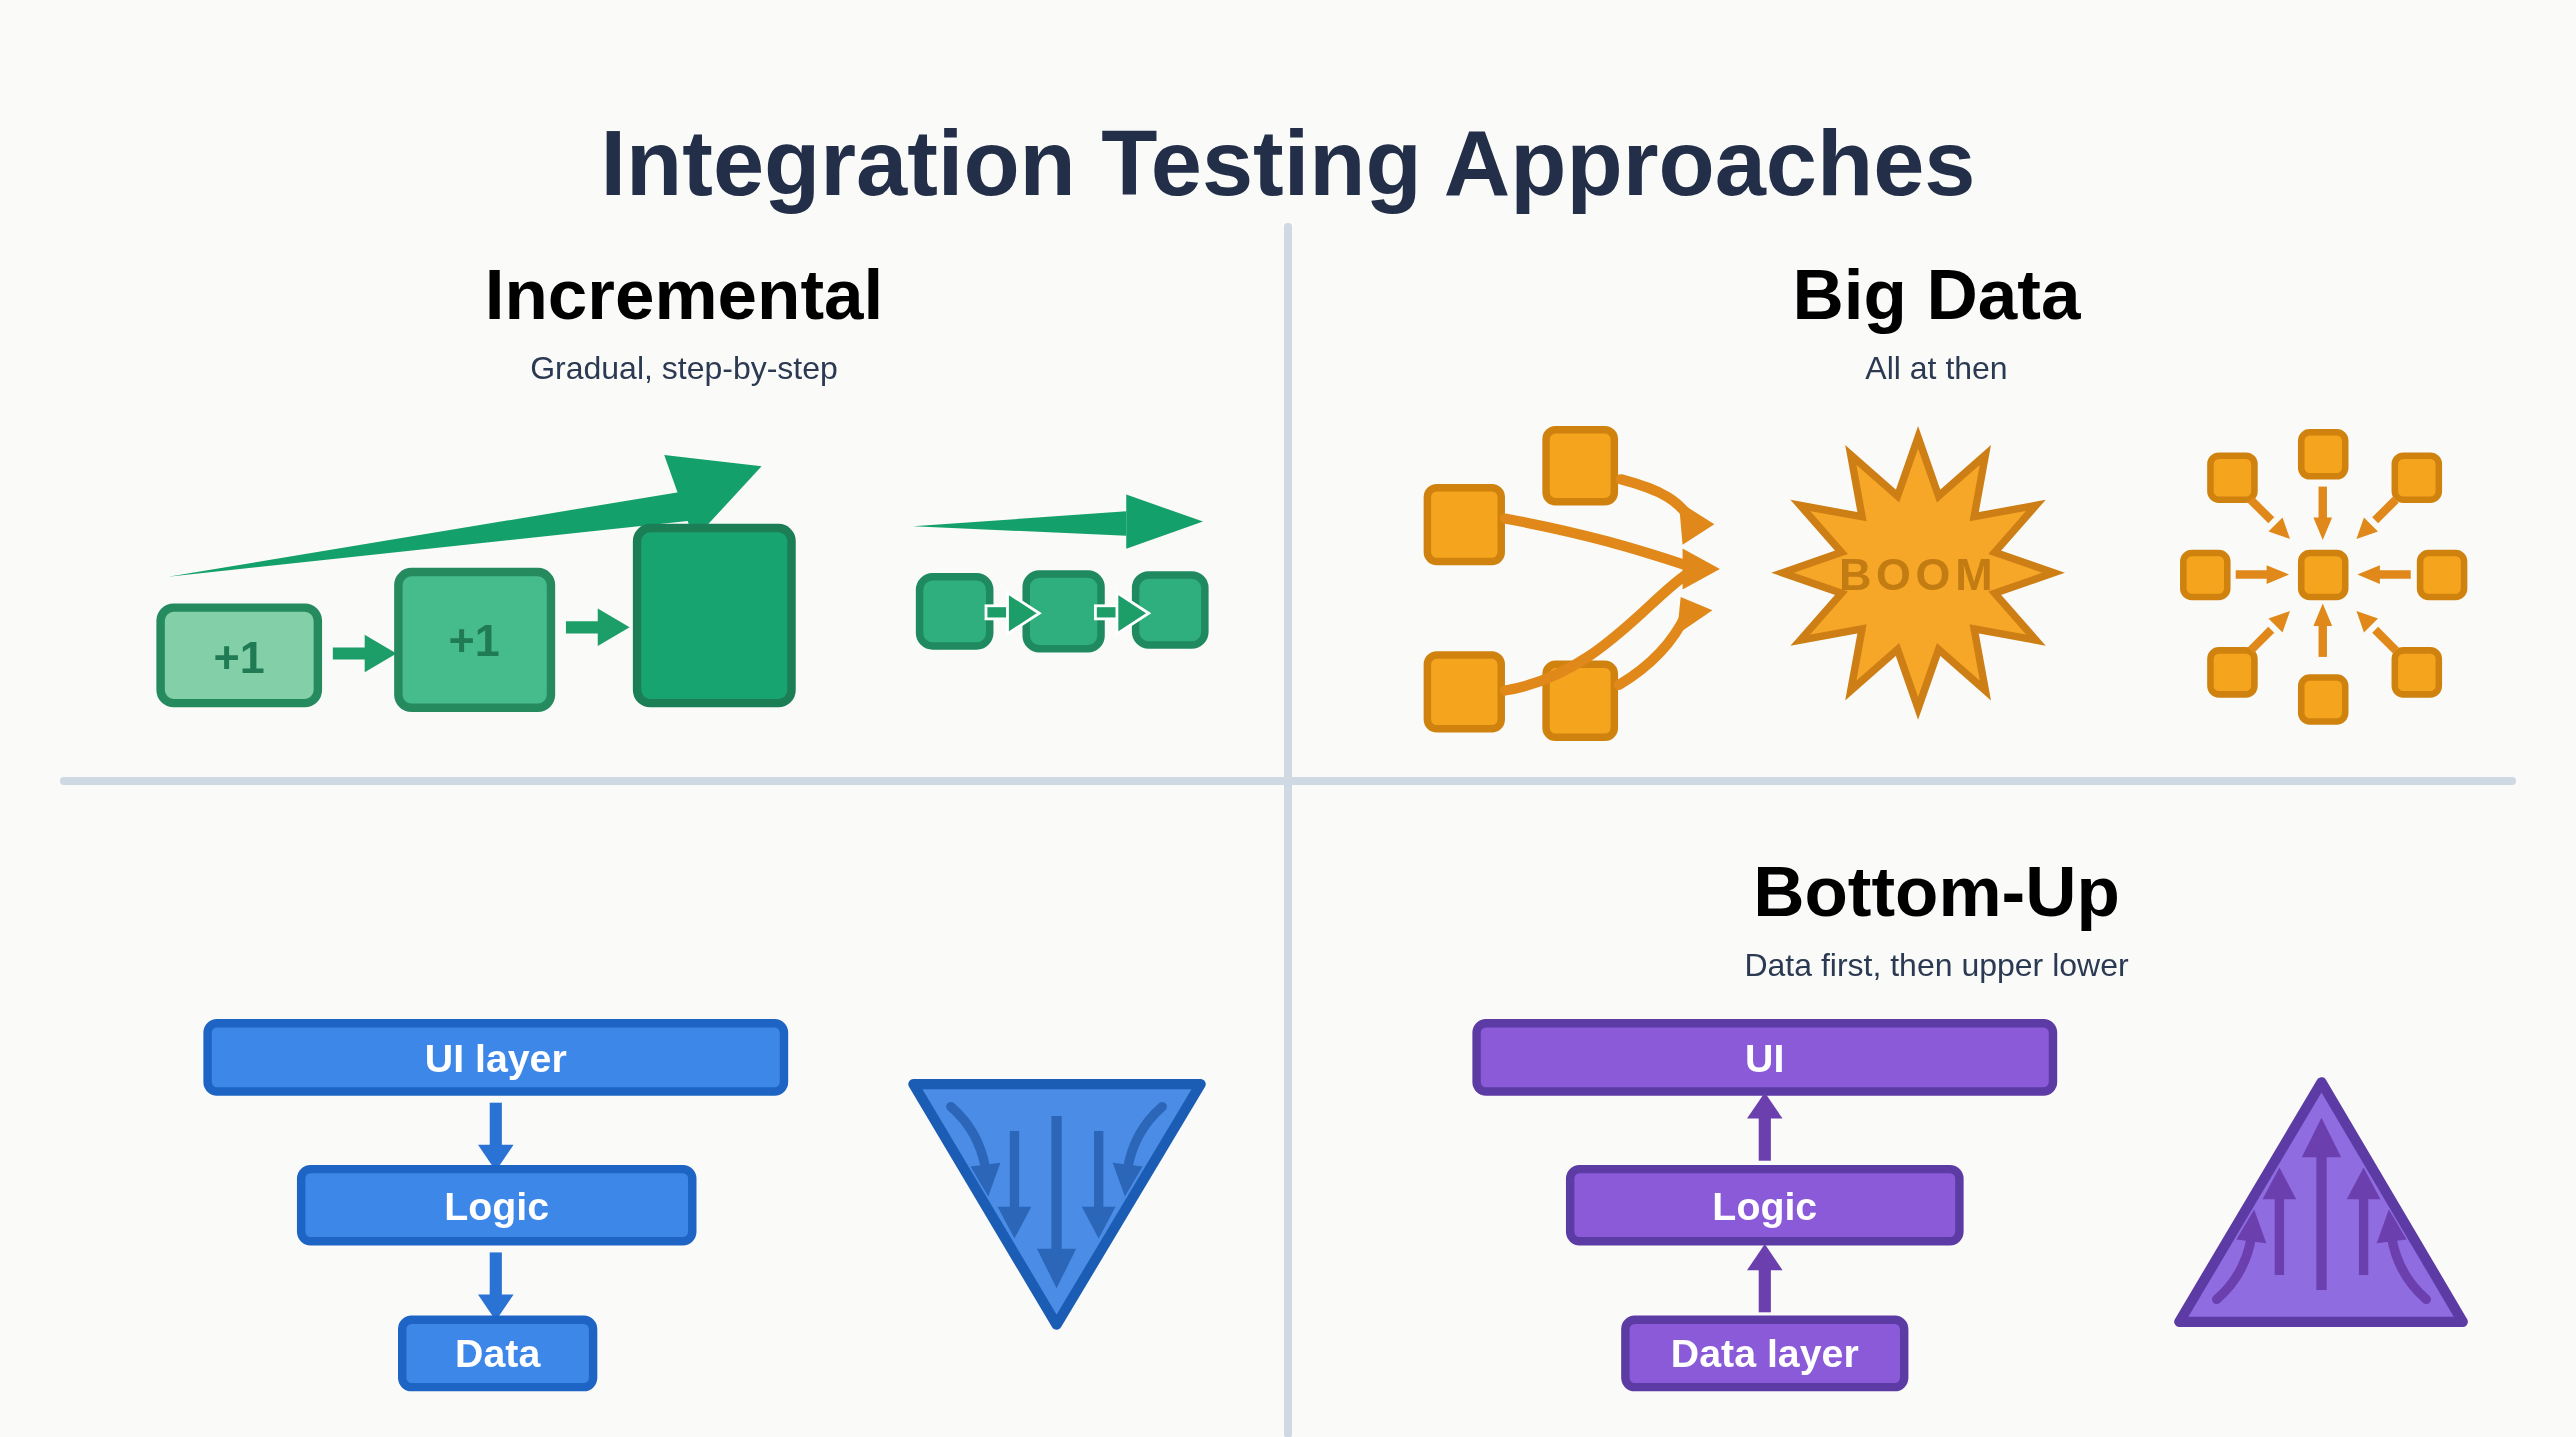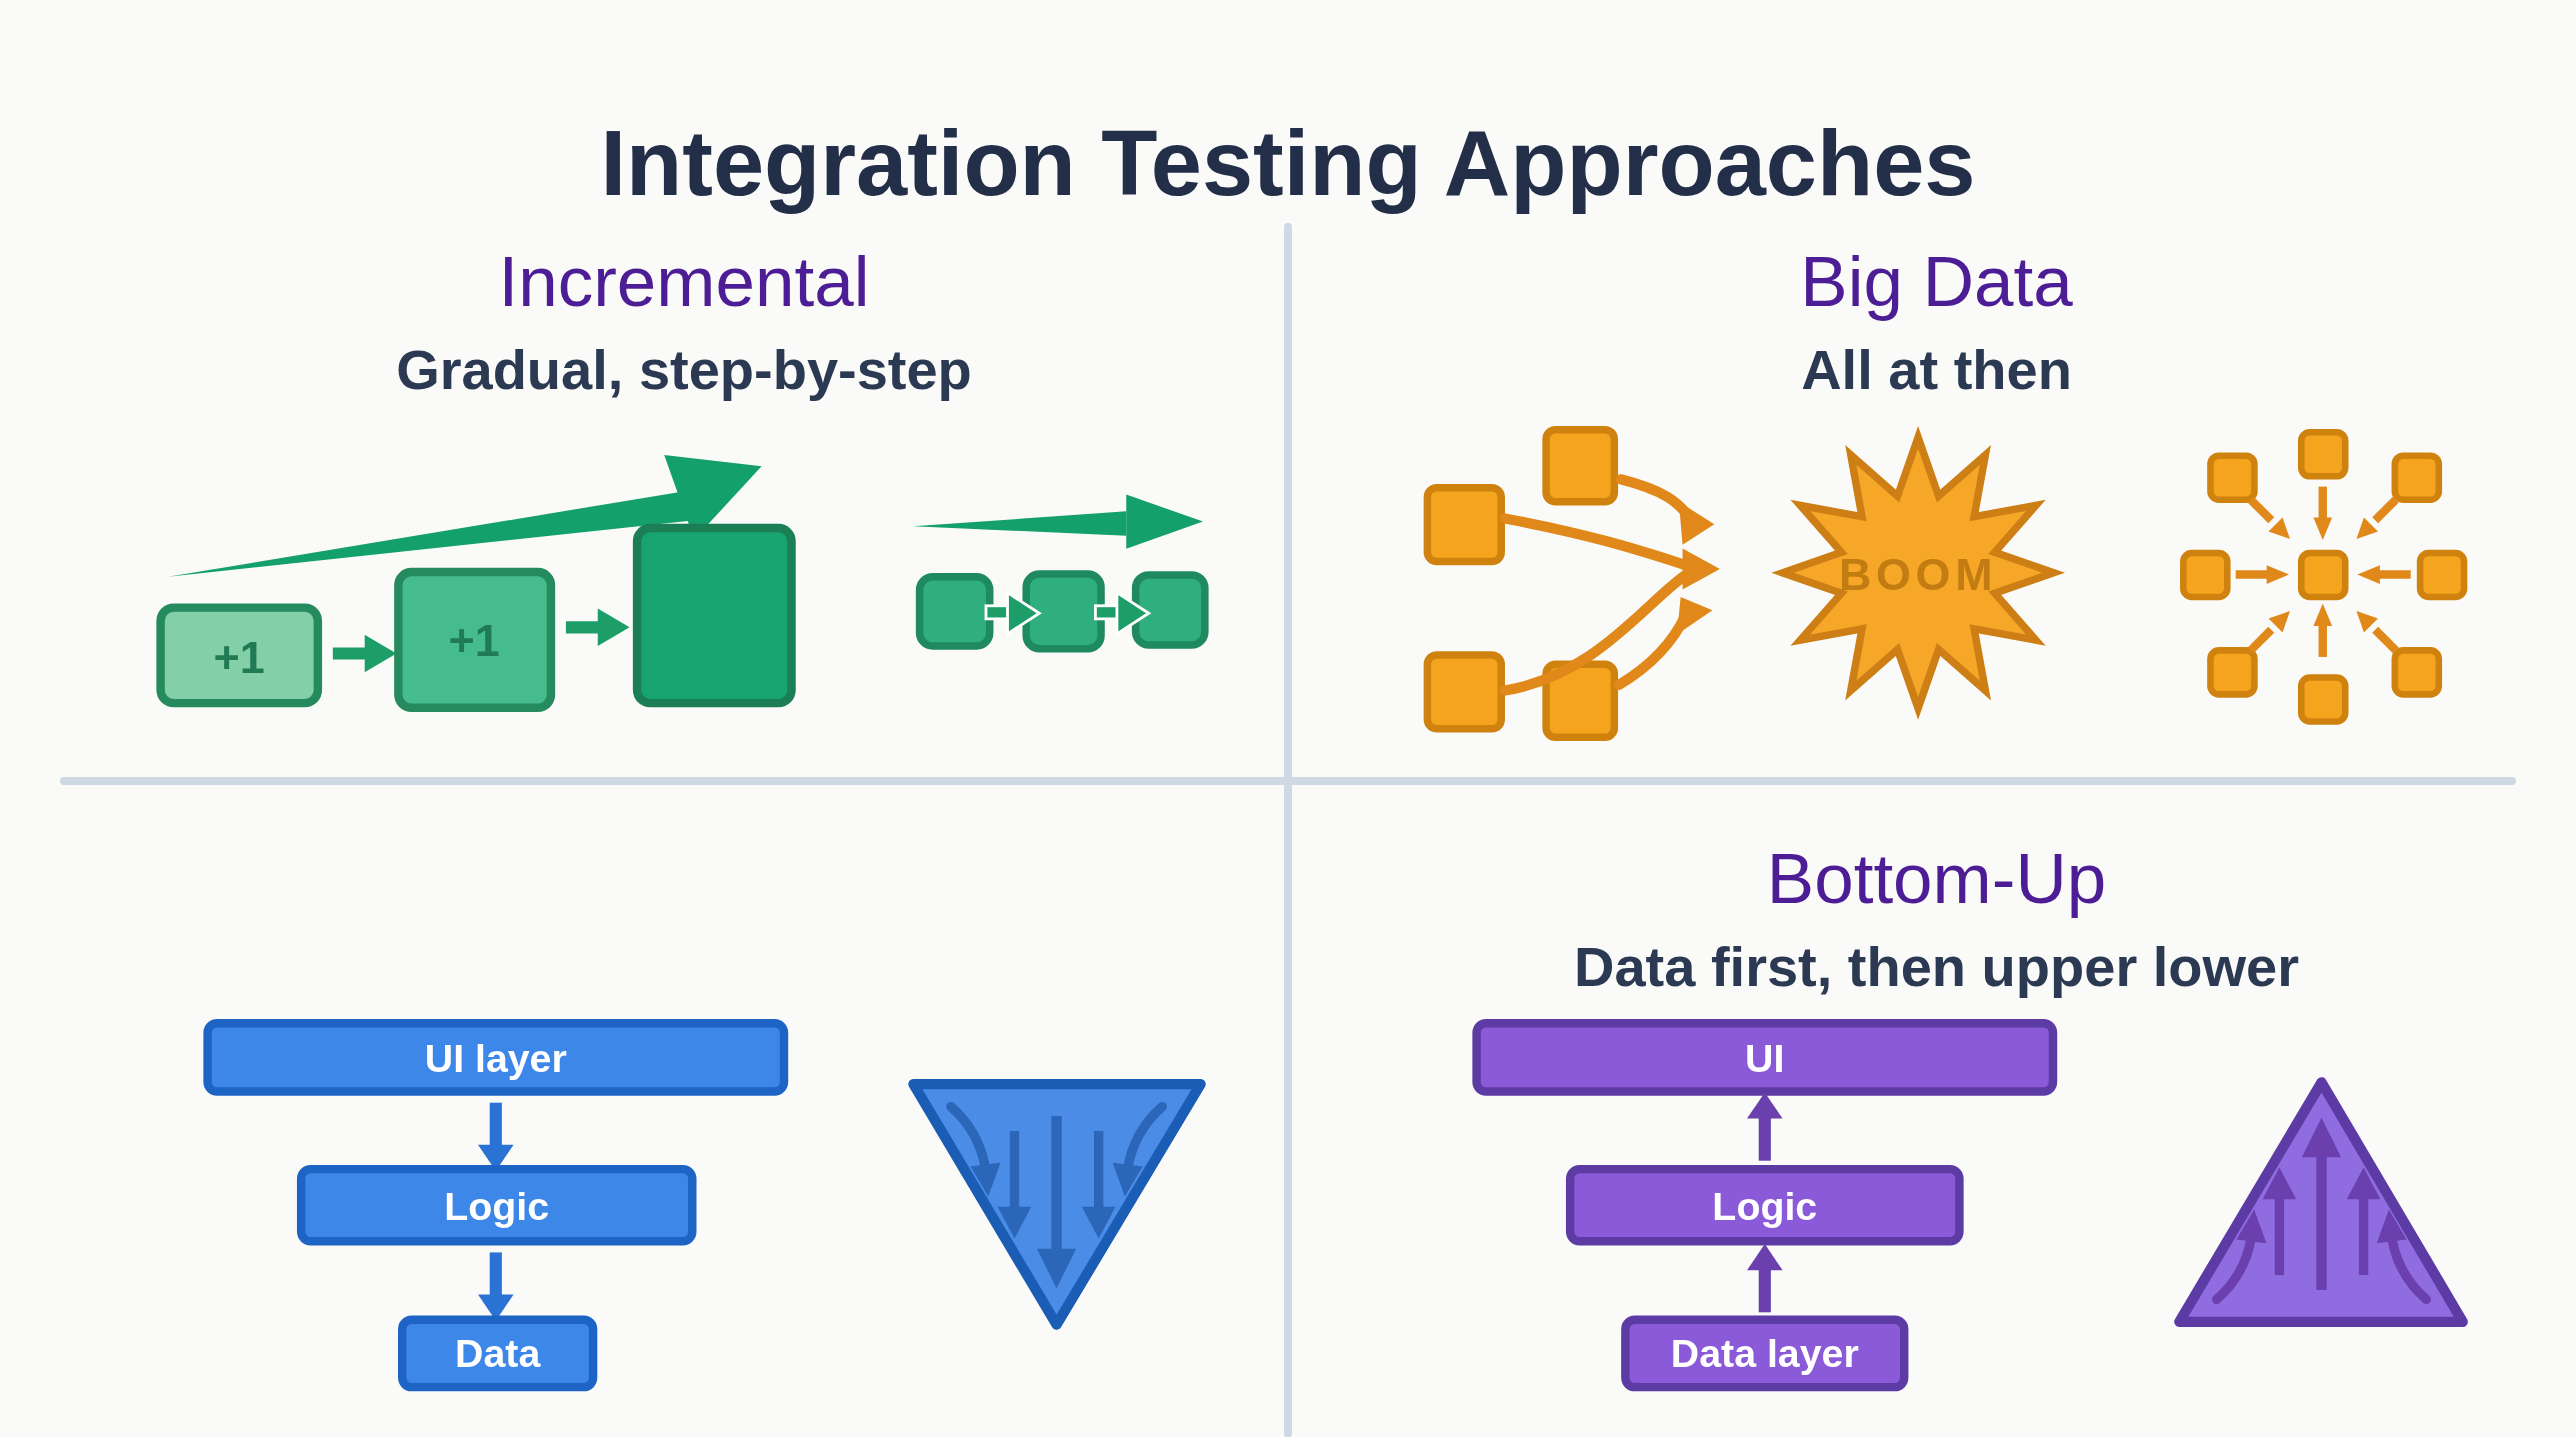--- a/index.html
+++ b/index.html
@@ -5,22 +5,22 @@
   html,body{margin:0;padding:0;background:#fafaf8;}
   .canvas{
     position:relative;width:2576px;height:1438px;background:#fafaf8;
     font-family:"Liberation Sans",sans-serif;overflow:hidden;
   }
   .main-title{
     position:absolute;top:49px;left:0;width:100%;text-align:center;
     font-size:92px;font-weight:800;color:#232f48;letter-spacing:0;
   }
   .quad-head{position:absolute;text-align:center;}
-  .quad-head h2{margin:3px;font-size:71px;font-weight:400;color:#4c1d95;line-height:1.05;}
-  .quad-head p{margin:17px 0 0;font-size:56px;font-weight:700;color:#2b3a52;}
+  .quad-head h2{margin:16px;font-size:71px;font-weight:700;color:#000000;line-height:1.05;}
+  .quad-head p{margin:17px 0 0;font-size:32px;font-weight:400;color:#2b3a52;}
   .divider-v{position:absolute;left:1284px;top:223px;width:7.5px;height:1215px;background:#cfd9e3;border-radius:3.7px;}
   .divider-h{position:absolute;left:60px;right:60px;top:777px;height:7.5px;background:#cfd9e3;border-radius:3.7px;}
   svg{position:absolute;overflow:visible;}
   svg text{font-family:"Liberation Sans",sans-serif;}
 </style>
 </head>
 <body>
 
 <div class="canvas">
 

